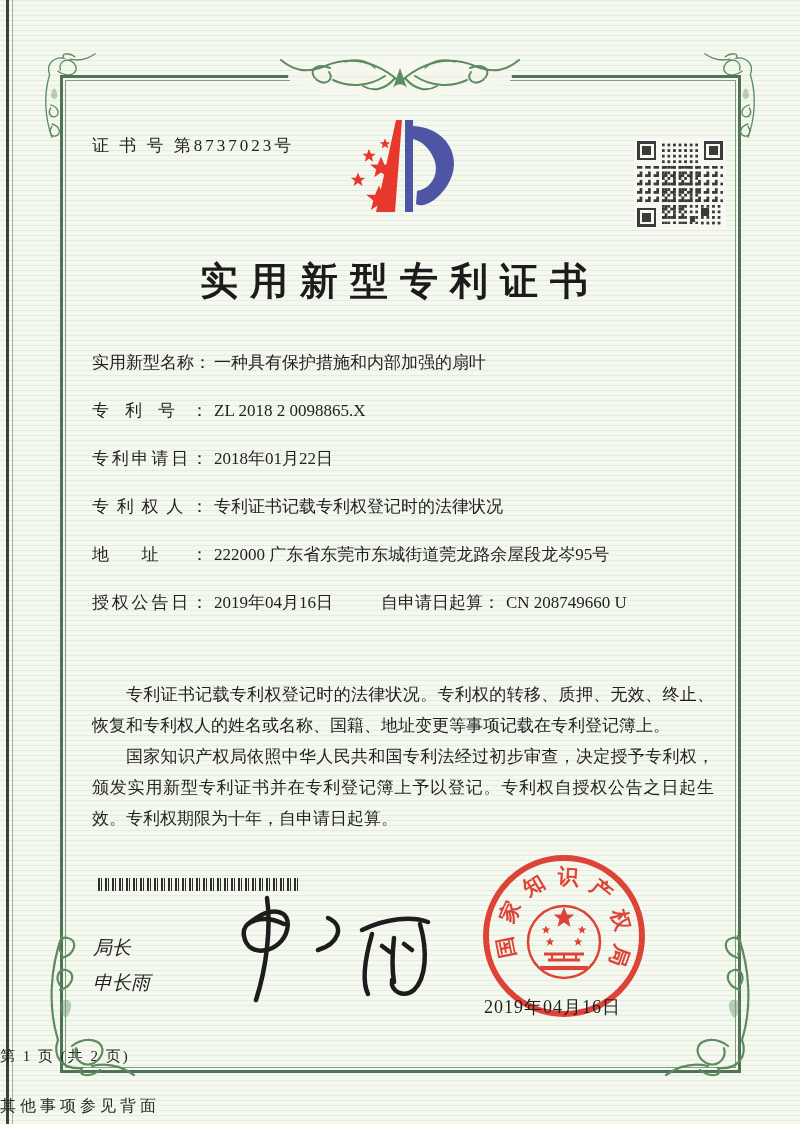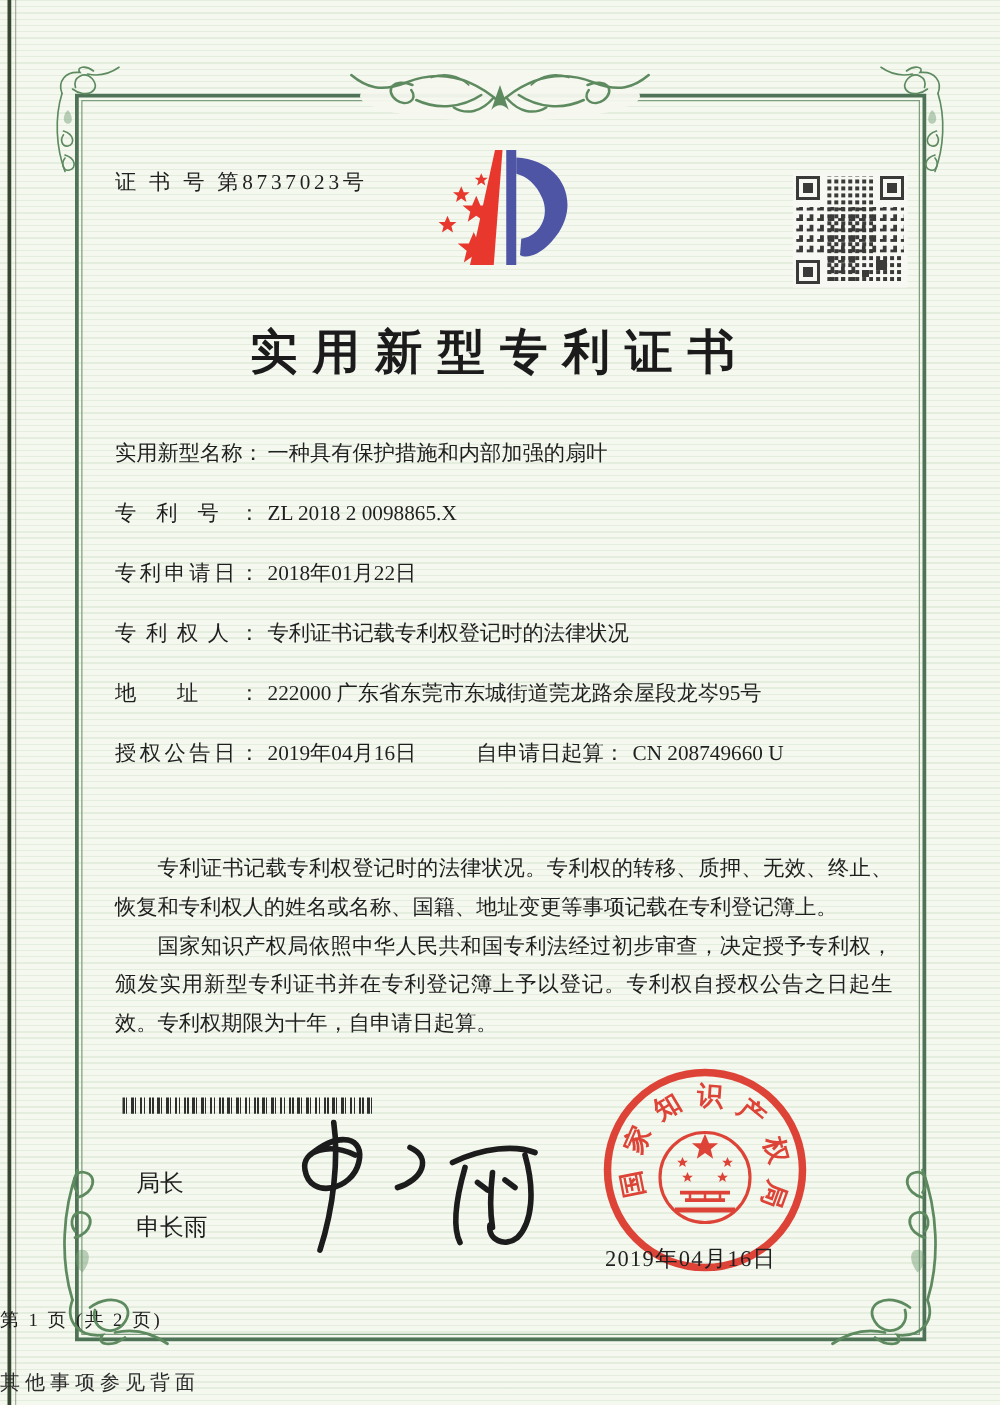--- a/index.html
+++ b/index.html
@@ -37,22 +37,22 @@
   }
   .paras p{margin:0;text-indent:2em;}
   .barcode{
     position:absolute;left:98px;top:878px;width:200px;height:13px;
     background:repeating-linear-gradient(90deg,
       #2e2e2c 0 2px, transparent 2px 3px,
       #2e2e2c 3px 4px, transparent 4px 7px,
       #2e2e2c 7px 9px, transparent 9px 10px,
       #2e2e2c 10px 11px, transparent 11px 14px);
   }
-  .director{position:absolute;left:109px;top:930px;font-size:19px;line-height:35px;
-    font-family:"Liberation Sans","DejaVu Sans",sans-serif;}
+  .director{position:absolute;left:93px;top:930px;font-size:19px;line-height:35px;
+    font-family:"Liberation Sans","DejaVu Sans",sans-serif;font-style:italic;}
   .signature{position:absolute;left:212px;top:886px;}
   .seal{position:absolute;left:478px;top:850px;opacity:0.93;}
   .seal-date{position:absolute;left:484px;top:995px;font-size:18px;letter-spacing:1px;z-index:5;}
   .footer-page{position:absolute;left:0;right:0;top:1047px;text-align:left;font-size:15px;letter-spacing:2px;}
   .back-note{position:absolute;left:0;right:0;top:1096px;font-size:16px;letter-spacing:4px;color:#2a2a2a;}
   .orn{position:absolute;z-index:3;}
 </style>
 </head>
 <body>
 

